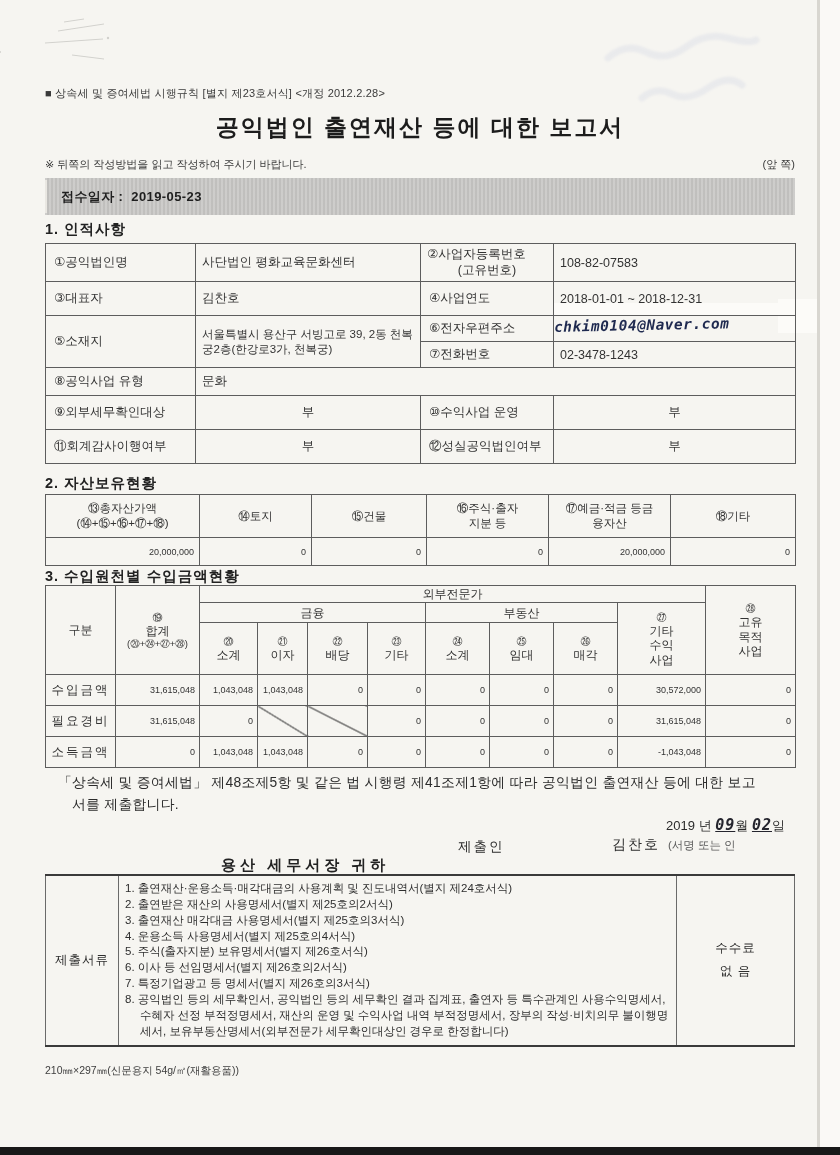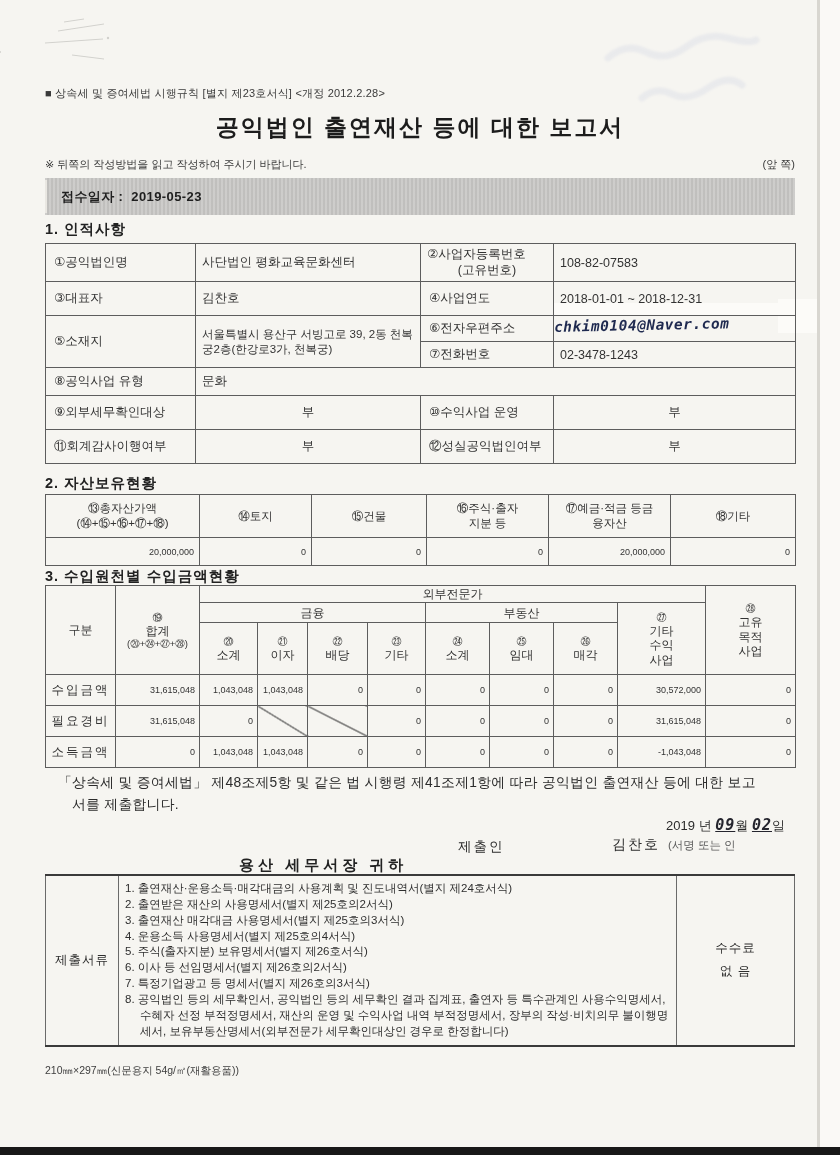--- a/index.html
+++ b/index.html
@@ -48,21 +48,21 @@
   #table3 .rowlab{font-size:12.5px;letter-spacing:2px;}
   #table3 .num{font-size:9px;text-align:right;padding-right:4px;}
   #table3 .diag{background:linear-gradient(to right top,transparent 48.6%,#4c4c4c 49.4%,#4c4c4c 50.8%,transparent 51.6%);}
   
   #declaration{left:58px;top:772px;width:694px;font-size:13.8px;line-height:1.58;color:#2b2b2b;
     padding-left:14px;text-indent:-14px;letter-spacing:.3px;}
   #date-line{left:545px;top:816px;width:240px;text-align:right;font-size:13px;color:#2b2b2b;}
   #submitter-label{left:458px;top:838px;font-size:13.5px;color:#2b2b2b;letter-spacing:2px;}
   #submitter-name{left:612px;top:836px;font-size:14px;color:#2b2b2b;}
   #submitter-name .sig{font-size:11.5px;color:#5b5b5b;margin-left:4px;}
-  #recipient{left:239px;top:856px;font-size:15px;font-weight:bold;color:#222;letter-spacing:4px;}
+  #recipient{left:221px;top:856px;font-size:15px;font-weight:bold;color:#222;letter-spacing:4px;}
   .hand-num{font-family:"DejaVu Sans Mono",monospace;font-style:italic;font-weight:bold;font-size:15px;color:#25252e;letter-spacing:1px;text-decoration:underline;}
   #email-hand{left:554px;top:316px;width:280px;font-family:"DejaVu Sans Mono",monospace;
     font-style:italic;font-weight:bold;font-size:14.5px;color:#1f2a50;letter-spacing:.5px;
     transform:rotate(-1.2deg);white-space:nowrap;}
   
   #attach{left:45px;top:874px;width:750px;border-top:2px solid #3a3a3a;border-bottom:2px solid #3a3a3a;}
   #attach td{border:1px solid #6a6a6a;border-top:2px solid #3a3a3a;border-bottom:2px solid #3a3a3a;}
   #attach .a-label{width:70px;text-align:center;font-size:12.5px;color:#2e2e2e;letter-spacing:1px;}
   #attach .a-items{width:547px;padding:5px 4px 5px 6px;margin-left:48px;}
   #attach .item{font-size:11.5px;line-height:1.38;color:#2e2e2e;padding-left:15px;text-indent:-15px;}

